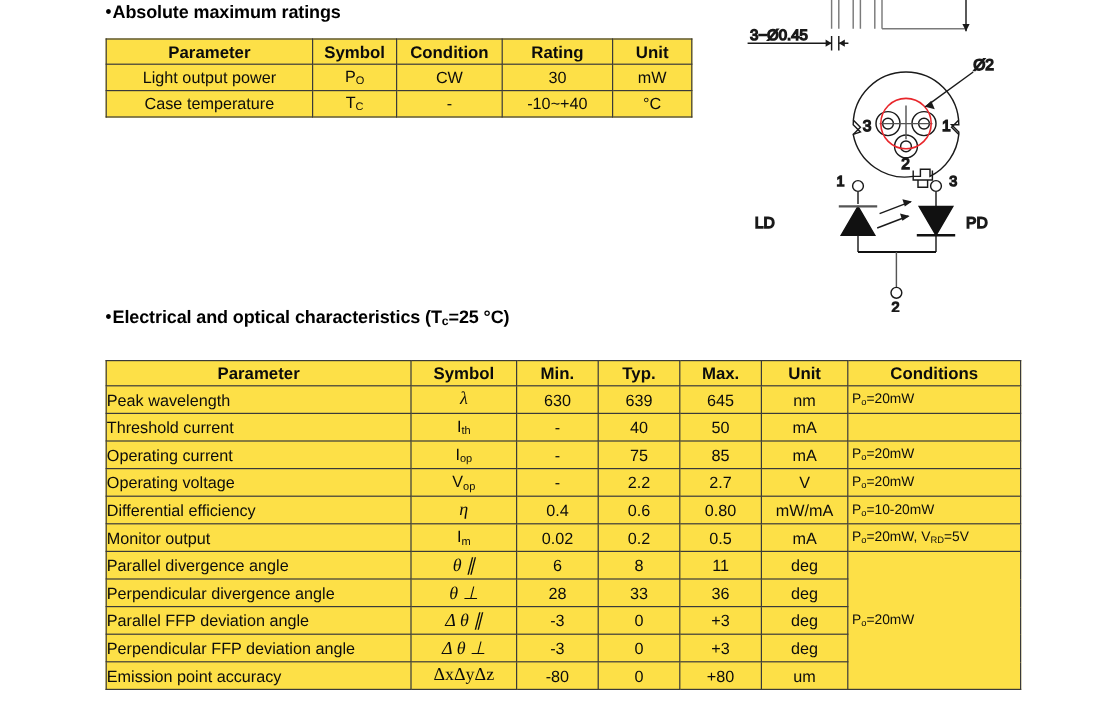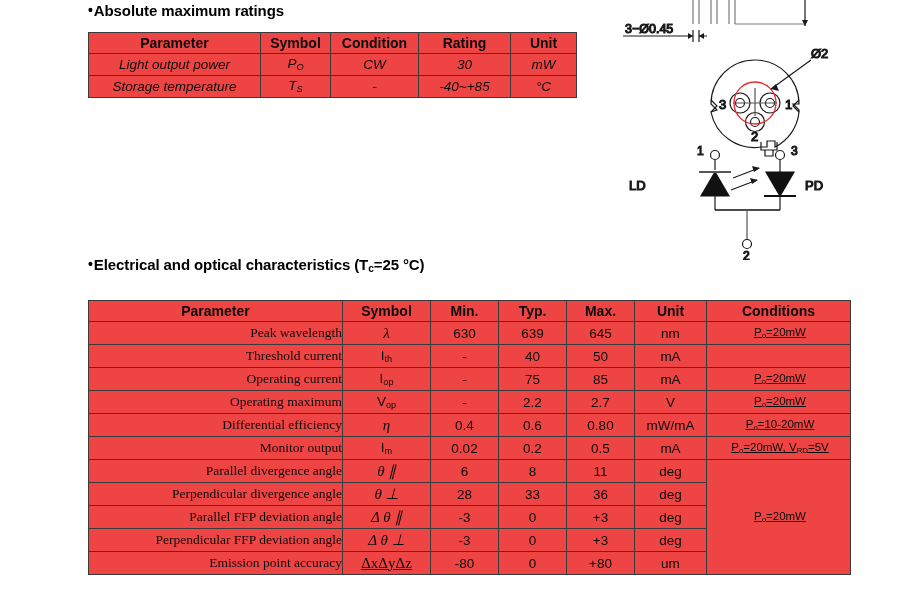--- a/index.html
+++ b/index.html
@@ -33,21 +33,21 @@
   #heading-abs { left: 88px; top: 2px; text-align: right; }
   #heading-eo  { left: 88px; top: 256px; }
 
   sub { font-size: 0.68em; vertical-align: -0.22em; }
 
   
   table.ds {
     position: absolute;
     border-collapse: collapse;
     table-layout: fixed;
-    background: #ef4444;
+    background: #fde047;
   }
   table.ds td, table.ds th {
     border: 1px solid #3a3a3a;
     padding: 0;
     text-align: center;
     vertical-align: middle;
     font-weight: normal;
     color: #0c0c0c;
   }
   table.ds th {
@@ -55,47 +55,45 @@
   }
 
   
   #table-abs {
     left: 88px;
     top: 32px;
     width: 470px;
     font-size: 13.5px;
   }
   #table-abs th { height: 20px; font-size: 14px; }
-  #table-abs td { height: 21px; font-style: italic; }
+  #table-abs td { height: 21px; }
   #table-abs td.param { text-align: center; }
 
   
   #table-eo {
     left: 88px;
     top: 300px;
     width: 762px;
     font-size: 13.5px;
   }
   #table-eo th { height: 20px; font-size: 14px; }
   #table-eo td { height: 22px; }
   #table-eo td.param {
-    text-align: right;
-    padding-left: 19px;
-    font-family: Liberation Serif, serif;
+    text-align: left;
+    padding-left: 0;
   }
   #table-eo td.cond {
-    text-align: center;
+    text-align: left;
     padding-left: 3px;
     font-size: 11.5px;
-    text-decoration: underline;
   }
   #table-eo td.cond.blank { font-size: 0; }
 
   .sym-greek { font-family: "Liberation Serif", serif; font-style: italic; font-size: 15px; }
-  .sym-delta { font-family: "Liberation Serif", serif; font-size: 15px; text-decoration: underline; }
+  .sym-delta { font-family: "Liberation Serif", serif; font-size: 15px; }
 
   
   #drawing {
     position: absolute;
     left: 615px;
     top: 0px;
     width: 298px;
     height: 260px;
   }
   #drawing svg { display: block; }
@@ -126,24 +124,24 @@
   </thead>
   <tbody id="abs-body">
       <tr>
         <td class="param">Light output power</td>
         <td>P<sub>O</sub></td>
         <td>CW</td>
         <td>30</td>
         <td>mW</td>
       </tr>
       <tr>
-        <td class="param">Storage temperature</td>
-        <td>T<sub>S</sub></td>
+        <td class="param">Case temperature</td>
+        <td>T<sub>C</sub></td>
         <td>-</td>
-        <td>-40~+85</td>
+        <td>-10~+40</td>
         <td>°C</td>
       </tr>
     </tbody>
 </table>
 
 <div class="section-heading" id="heading-eo">
   <span class="bullet">•</span><span>Electrical and optical characteristics (T</span><sub>c</sub><span>=25 °C)</span>
 </div>
 
 <table class="ds" id="table-eo">
@@ -189,21 +187,21 @@
       <tr>
         <td class="param">Operating current</td>
         <td>I<sub>op</sub></td>
         <td>-</td>
         <td>75</td>
         <td>85</td>
         <td>mA</td>
         <td class="cond">P<sub>o</sub>=20mW</td>
       </tr>
       <tr>
-        <td class="param">Operating maximum</td>
+        <td class="param">Operating voltage</td>
         <td>V<sub>op</sub></td>
         <td>-</td>
         <td>2.2</td>
         <td>2.7</td>
         <td>V</td>
         <td class="cond">P<sub>o</sub>=20mW</td>
       </tr>
       <tr>
         <td class="param">Differential efficiency</td>
         <td><span class="sym-greek">η</span></td>

